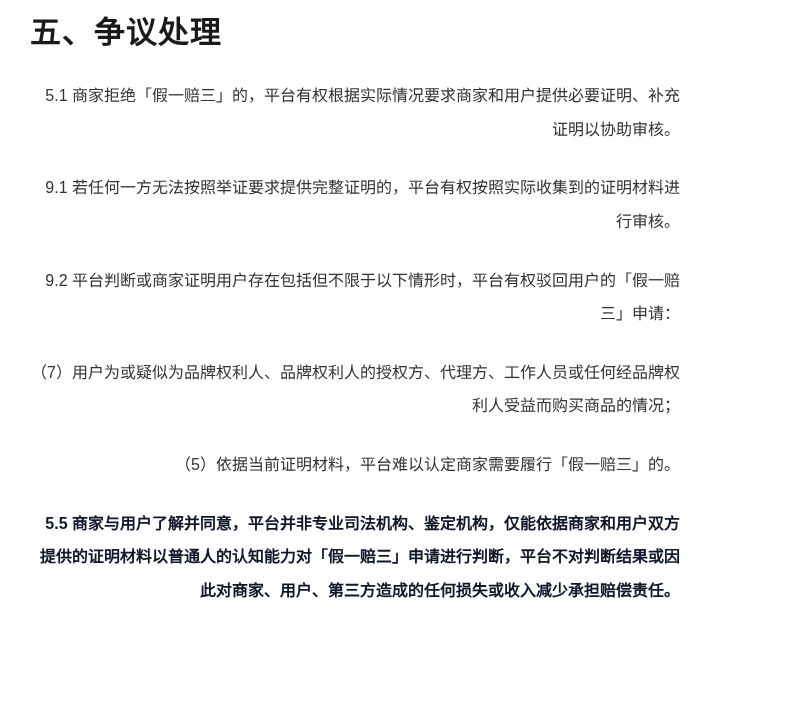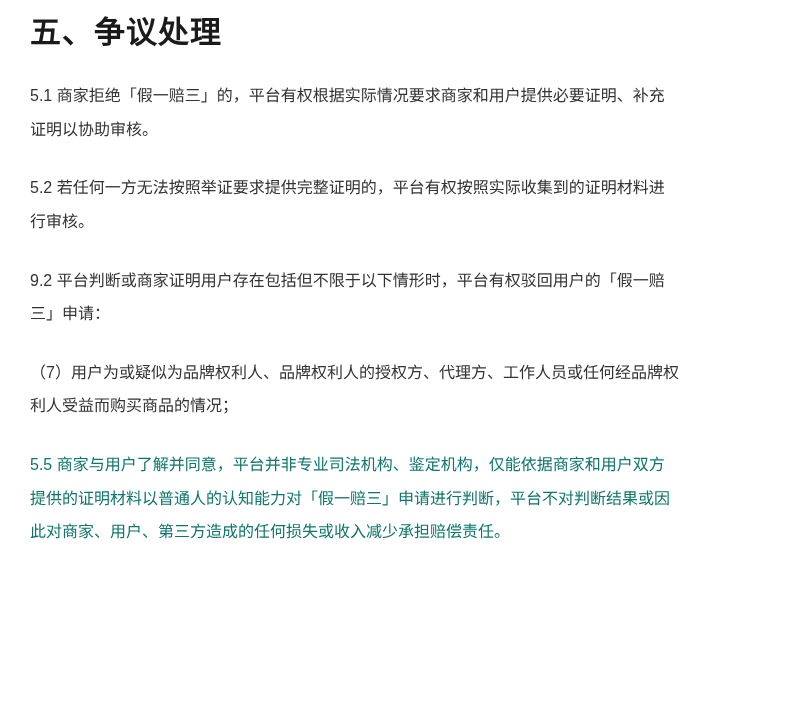--- a/index.html
+++ b/index.html
@@ -25,33 +25,34 @@
     color: #1a1a1a;
     letter-spacing: 1px;
     margin: 14px 0 28px 0;
   }
   .doc p {
     font-size: 16px;
     line-height: 2.1;
     color: #333333;
     margin: 25px 0;
     font-weight: 400;
-    text-align: left;
+    text-align: right;
     word-break: break-all;
   }
   .doc p.bold {
-    font-weight: 400;
-    color: #0f766e;
+    font-weight: 700;
+    color: #0f172a;
   }
 </style>
 </head>
 <body>
 
 <main class="doc">
   <h1>五、争议处理</h1>
   <section id="paragraph-list">
       <p>5.1 商家拒绝「假一赔三」的，平台有权根据实际情况要求商家和用户提供必要证明、补充证明以协助审核。</p>
-      <p>5.2 若任何一方无法按照举证要求提供完整证明的，平台有权按照实际收集到的证明材料进行审核。</p>
+      <p>9.1 若任何一方无法按照举证要求提供完整证明的，平台有权按照实际收集到的证明材料进行审核。</p>
       <p>9.2 平台判断或商家证明用户存在包括但不限于以下情形时，平台有权驳回用户的「假一赔三」申请：</p>
       <p>（7）用户为或疑似为品牌权利人、品牌权利人的授权方、代理方、工作人员或任何经品牌权利人受益而购买商品的情况；</p>
+      <p>（5）依据当前证明材料，平台难以认定商家需要履行「假一赔三」的。</p>
       <p class="bold">5.5 商家与用户了解并同意，平台并非专业司法机构、鉴定机构，仅能依据商家和用户双方提供的证明材料以普通人的认知能力对「假一赔三」申请进行判断，平台不对判断结果或因此对商家、用户、第三方造成的任何损失或收入减少承担赔偿责任。</p>
     </section>
 </main>
 
 </body></html>

